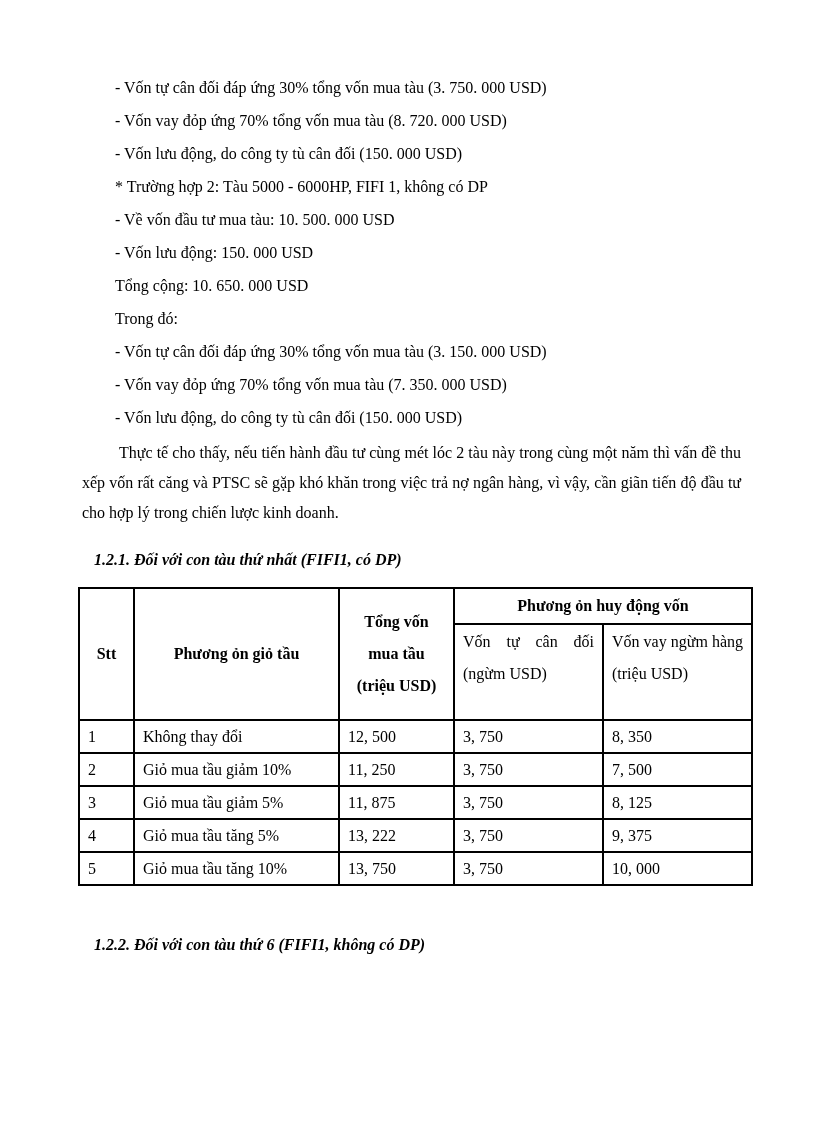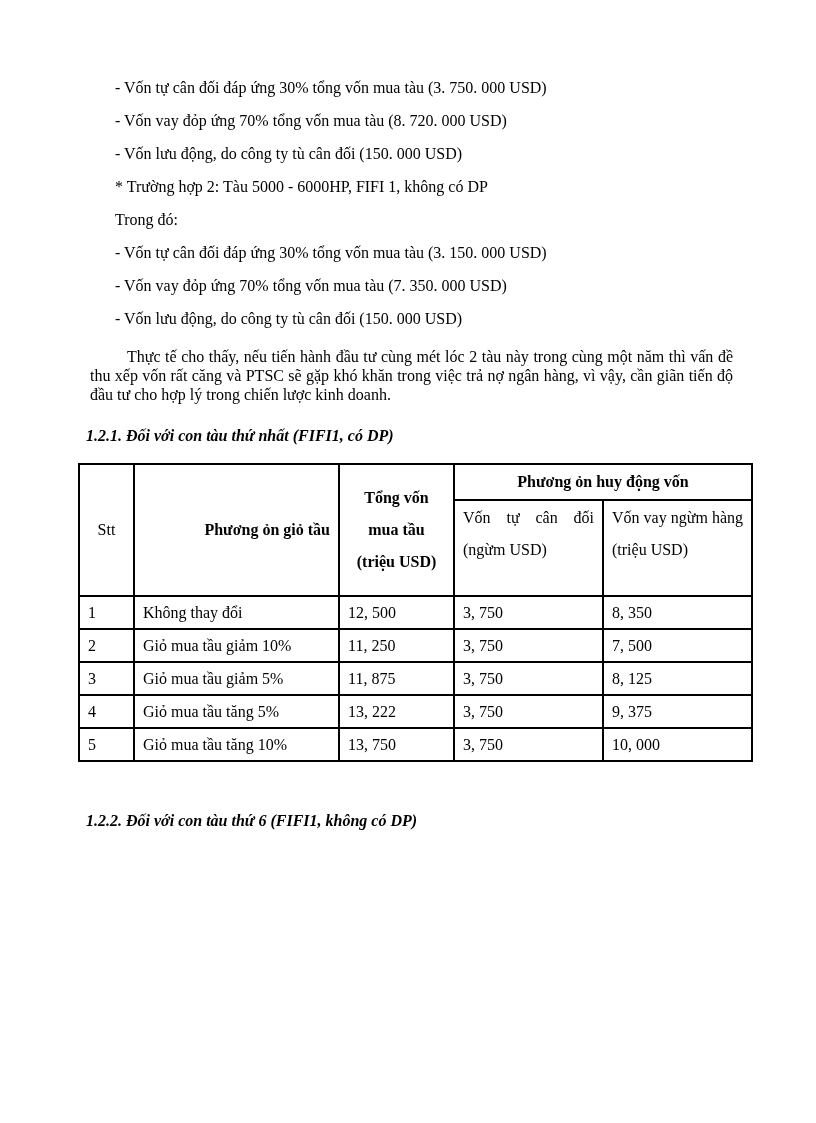--- a/index.html
+++ b/index.html
@@ -16,32 +16,32 @@
     padding: 71px 71px 0 78px;
     overflow: hidden;
   }
   .doc-line {
     margin: 0;
     padding-left: 37px;
     line-height: 33px;
     white-space: nowrap;
   }
   .paragraph {
-    margin: 12px;
+    margin: 4px;
     text-indent: 37px;
     text-align: justify;
-    line-height: 19px;
+    line-height: 30px;
   }
   .heading {
     margin: 26px 0 0 0;
     font-weight: bold;
     line-height: 33px;
   }
   .subheading {
-    margin: 17px 0 0 8px;
+    margin: 17px 0 0 16px;
     font-weight: bold;
     font-style: italic;
     line-height: 30px;
   }
   .subheading-2 {
     margin-top: 44px;
   }
   table.inv-table {
     border-collapse: collapse;
     table-layout: fixed;
@@ -51,25 +51,25 @@
   .inv-table th, .inv-table td {
     border: 2px solid #000;
     padding: 1px 8px;
     font-size: 16px;
   }
   .inv-table th { line-height: 32px; margin-left: 30px; }
   th.h-stt {
     width: 55px;
     text-align: center;
     vertical-align: middle;
-    font-weight: normal;
+    font-weight: bold;
   }
   th.h-scenario {
     width: 205px;
-    text-align: right;
+    text-align: center;
     vertical-align: middle;
     font-weight: bold;
   }
   th.h-total {
     width: 115px;
     text-align: center;
     vertical-align: middle;
     font-weight: bold;
   }
   th.h-funding {
@@ -93,20 +93,23 @@
 </style>
 </head>
 <body>
 
 <div class="page">
 
   <p class="doc-line">- Vốn tự cân đối đáp ứng 30% tổng vốn mua tàu (3. 750. 000 USD)</p>
   <p class="doc-line">- Vốn vay đỏp ứng 70% tổng vốn mua tàu (8. 720. 000 USD)</p>
   <p class="doc-line">- Vốn lưu động, do công ty tù cân đối (150. 000 USD)</p>
   <p class="doc-line">* Trường hợp 2: Tàu 5000 - 6000HP, FIFI 1, không có DP</p>
+  <p class="doc-line">- Về vốn đầu tư mua tàu: 10. 500. 000 USD</p>
+  <p class="doc-line">- Vốn lưu động: 150. 000 USD</p>
+  <p class="doc-line">Tổng cộng: 10. 650. 000 USD</p>
   <p class="doc-line">Trong đó:</p>
   <p class="doc-line">- Vốn tự cân đối đáp ứng 30% tổng vốn mua tàu (3. 150. 000 USD)</p>
   <p class="doc-line">- Vốn vay đỏp ứng 70% tổng vốn mua tàu (7. 350. 000 USD)</p>
   <p class="doc-line">- Vốn lưu động, do công ty tù cân đối (150. 000 USD)</p>
 
   <p class="paragraph">Thực tế cho thấy, nếu tiến hành đầu tư cùng mét lóc 2 tàu này trong cùng một năm thì vấn đề thu xếp vốn rất căng và PTSC sẽ gặp khó khăn trong việc trả nợ ngân hàng, vì vậy, cần giãn tiến độ đầu tư cho hợp lý trong chiến lược kinh doanh.</p>
 
 
   <p class="subheading">1.2.1. Đối với con tàu thứ nhất (FIFI1, có DP)</p>
 

